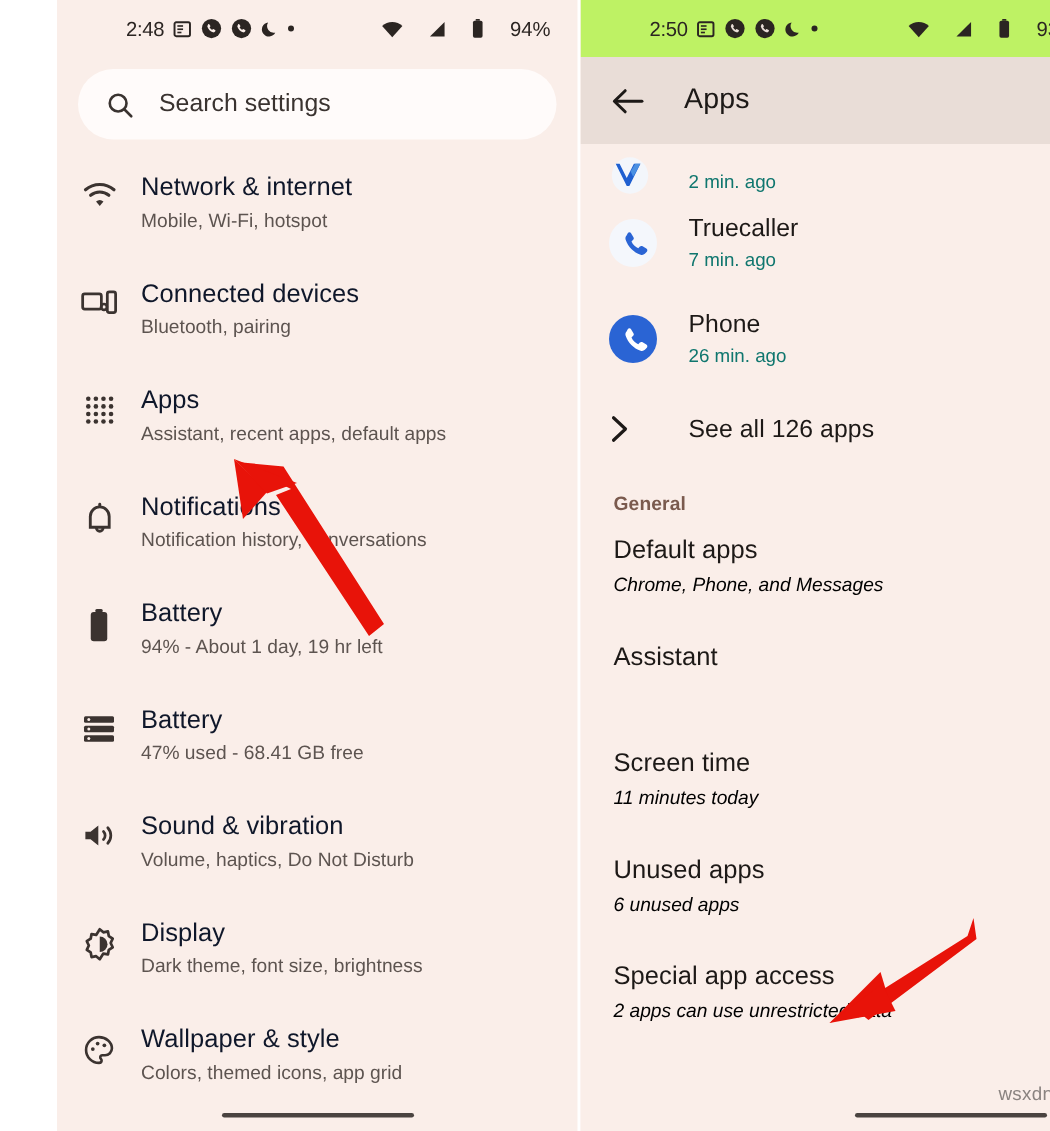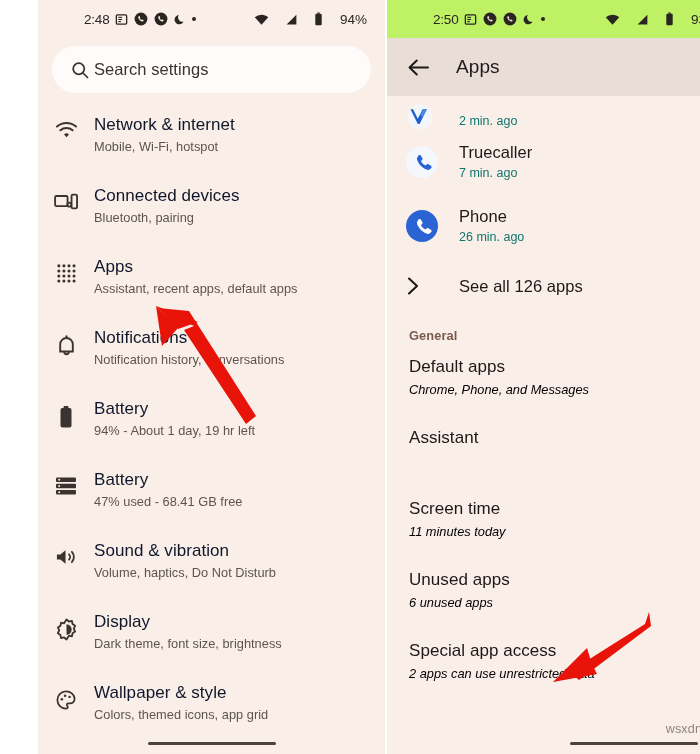--- a/index.html
+++ b/index.html
@@ -41,21 +41,21 @@
 
   
   .searchbar {
     margin: 8px 14px 0 14px;
     height: 47px;
     background: #fffbfa;
     border-radius: 26px;
     display: flex;
     align-items: center;
     padding-left: 18px;
-    gap: 4px;
+    gap: 16px;
   }
   .search-text {
     font-size: 16.5px;
     color: #3a3330;
     letter-spacing: 0.05px;
   }
 
   
   .settings-list { margin-top: 16px; }
   .srow {

